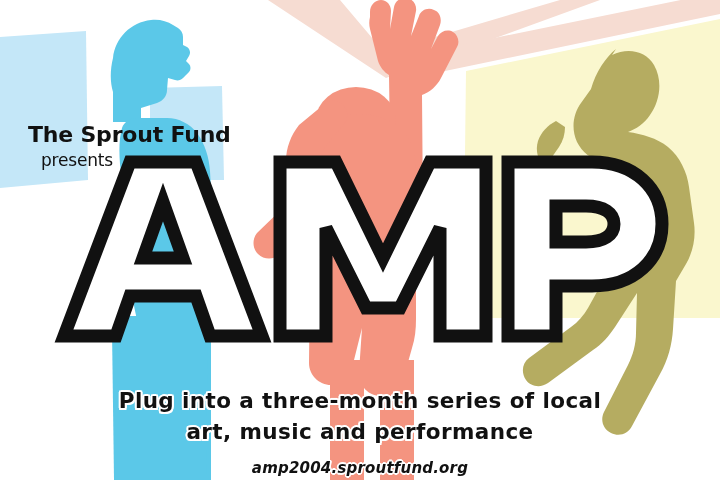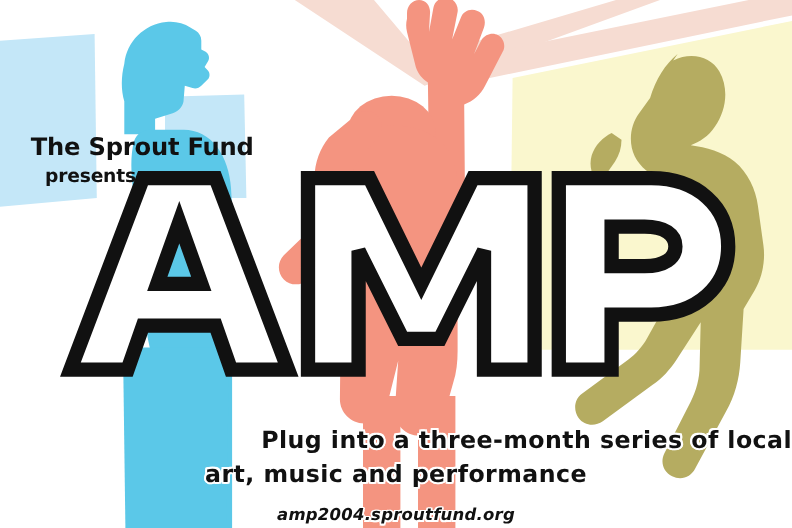--- a/index.html
+++ b/index.html
@@ -37,42 +37,42 @@
     top: 122px;
     font-family: "DejaVu Sans", sans-serif;
     font-weight: bold;
     font-size: 22px;
     letter-spacing: -0.2px;
   }
   #presenter-line2 {
     left: 41px;
     top: 150px;
     font-family: "DejaVu Sans", sans-serif;
-    font-weight: bold;
+    font-weight: normal;
     font-size: 17px;
     letter-spacing: -0.2px;
   }
   .tagline {
     position: absolute;
     width: 720px;
     left: 0;
     text-align: center;
     font-family: "DejaVu Sans", sans-serif;
     font-weight: bold;
     font-size: 21.5px;
     letter-spacing: 0.4px;
     color: #111111;
     -webkit-text-stroke: 3.2px #ffffff;
     paint-order: stroke fill;
     text-shadow:
        2px 0 0 #fff, -2px 0 0 #fff, 0 2px 0 #fff, 0 -2px 0 #fff,
        1.5px 1.5px 0 #fff, -1.5px 1.5px 0 #fff,
        1.5px -1.5px 0 #fff, -1.5px -1.5px 0 #fff;
   }
-  #tagline-1 { top: 366px; text-align: right; }
+  #tagline-1 { top: 366px; }
   #tagline-2 { top: 397px; }
   #site-url {
     position: absolute;
     width: 720px;
     left: 0;
     top: 444px;
     text-align: center;
     font-family: "DejaVu Sans", sans-serif;
     font-weight: bold;
     font-style: italic;

